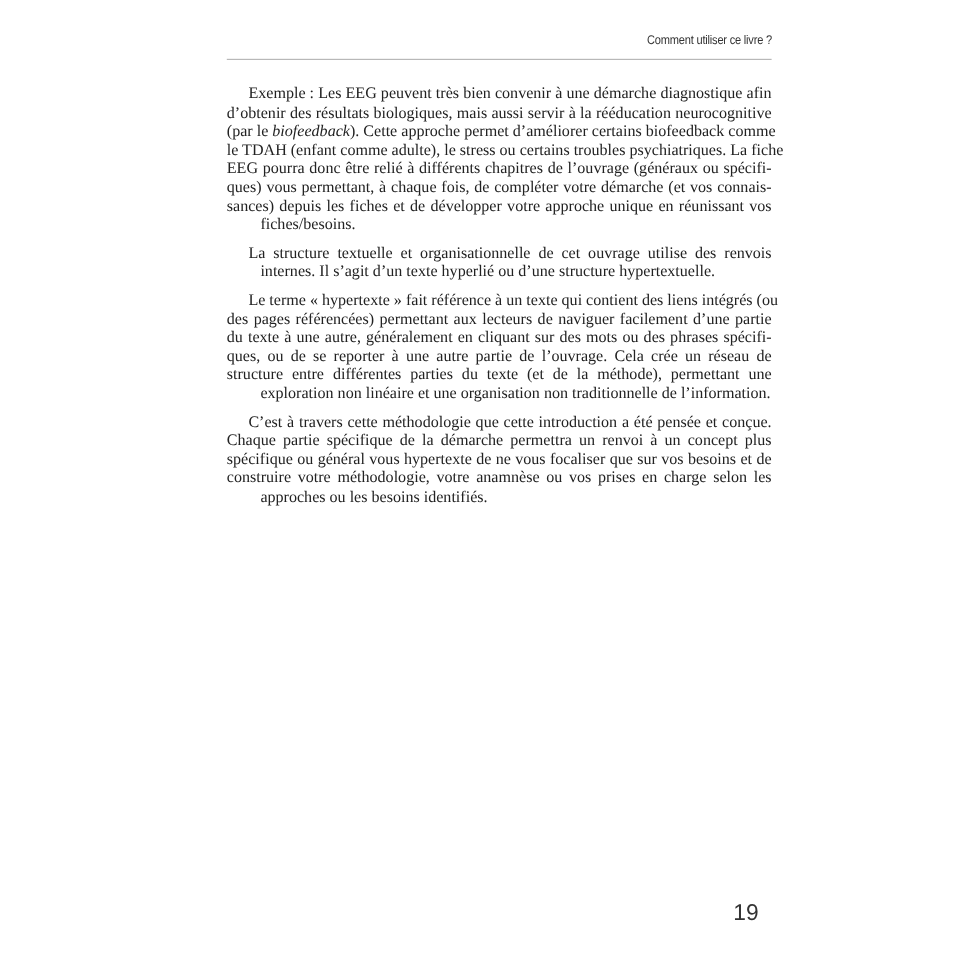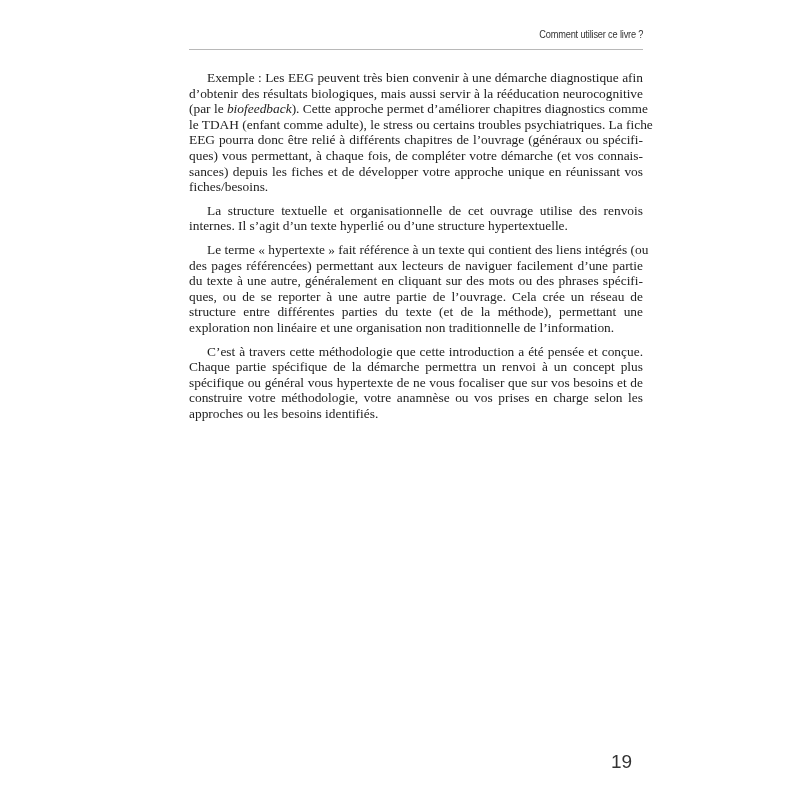--- a/index.html
+++ b/index.html
@@ -10,41 +10,41 @@
     font-family: "Liberation Sans", sans-serif; font-size: 10.5px; color: #333;
     letter-spacing: -0.2px; transform: scaleX(0.88); transform-origin: right center;
   }
   .head-rule { position: absolute; left: 189px; top: 49px; width: 454px; height: 1px; background: #b8b8b8; }
   .body-text {
     position: absolute; left: 189px; top: 70px; width: 454px;
     font-family: "Liberation Serif", serif; font-size: 13.4px; color: #222;
   }
   .para { margin: 0 0 8px 0; }
   .line { display: block; height: 15.6px; line-height: 15.6px; white-space: nowrap; text-align: justify; text-align-last: justify; }
-  .line.last { text-align-last: left; }
+  .line.last { text-align-last: left; margin-left: 28px; }
   .line.indent { padding-left: 18px; }
   .page-number {
     position: absolute; left: 611px; top: 751px;
     font-family: "Liberation Sans", sans-serif; font-size: 19px; color: #333;
   }
   em { font-style: italic; }
 </style>
 </head>
 <body>
 
 <div class="page">
   <div class="running-head">Comment utiliser ce livre ?</div>
   <div class="head-rule"></div>
 
   <div class="body-text">
 
     <div class="para">
       <span class="line indent">Exemple : Les EEG peuvent très bien convenir à une démarche diagnostique afin</span>
       <span class="line">d’obtenir des résultats biologiques, mais aussi servir à la rééducation neurocognitive</span>
-      <span class="line"><span>(par le </span><em>biofeedback</em><span>). Cette approche permet d’améliorer chapitres diagnostics comme</span></span>
+      <span class="line"><span>(par le </span><em>biofeedback</em><span>). Cette approche permet d’améliorer certains biofeedback comme</span></span>
       <span class="line">le TDAH (enfant comme adulte), le stress ou certains troubles psychiatriques. La fiche</span>
       <span class="line">EEG pourra donc être relié à différents chapitres de l’ouvrage (généraux ou spécifi-</span>
       <span class="line">ques) vous permettant, à chaque fois, de compléter votre démarche (et vos connais-</span>
       <span class="line">sances) depuis les fiches et de développer votre approche unique en réunissant vos</span>
       <span class="line last">fiches/besoins.</span>
     </div>
 
     <div class="para">
       <span class="line indent">La structure textuelle et organisationnelle de cet ouvrage utilise des renvois</span>
       <span class="line last">internes. Il s’agit d’un texte hyperlié ou d’une structure hypertextuelle.</span>

